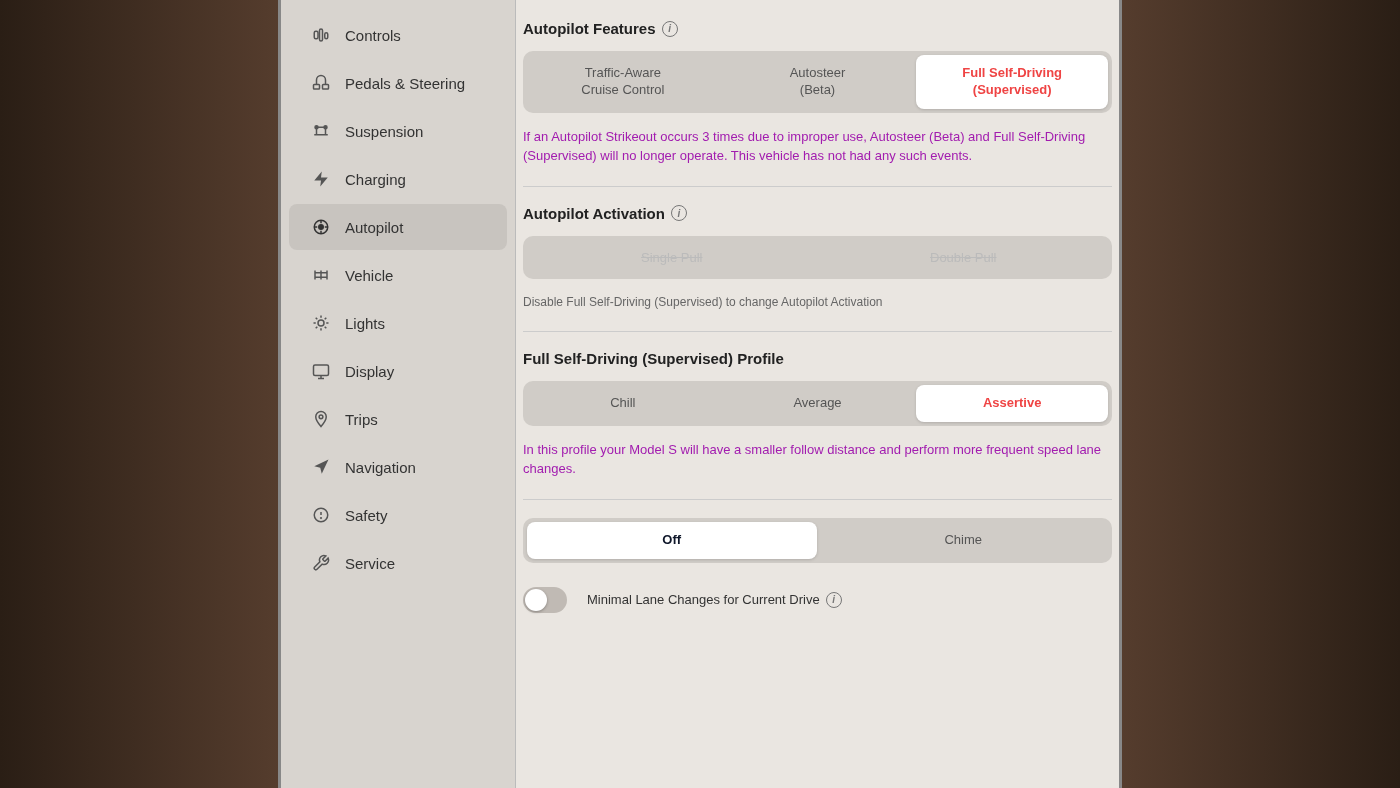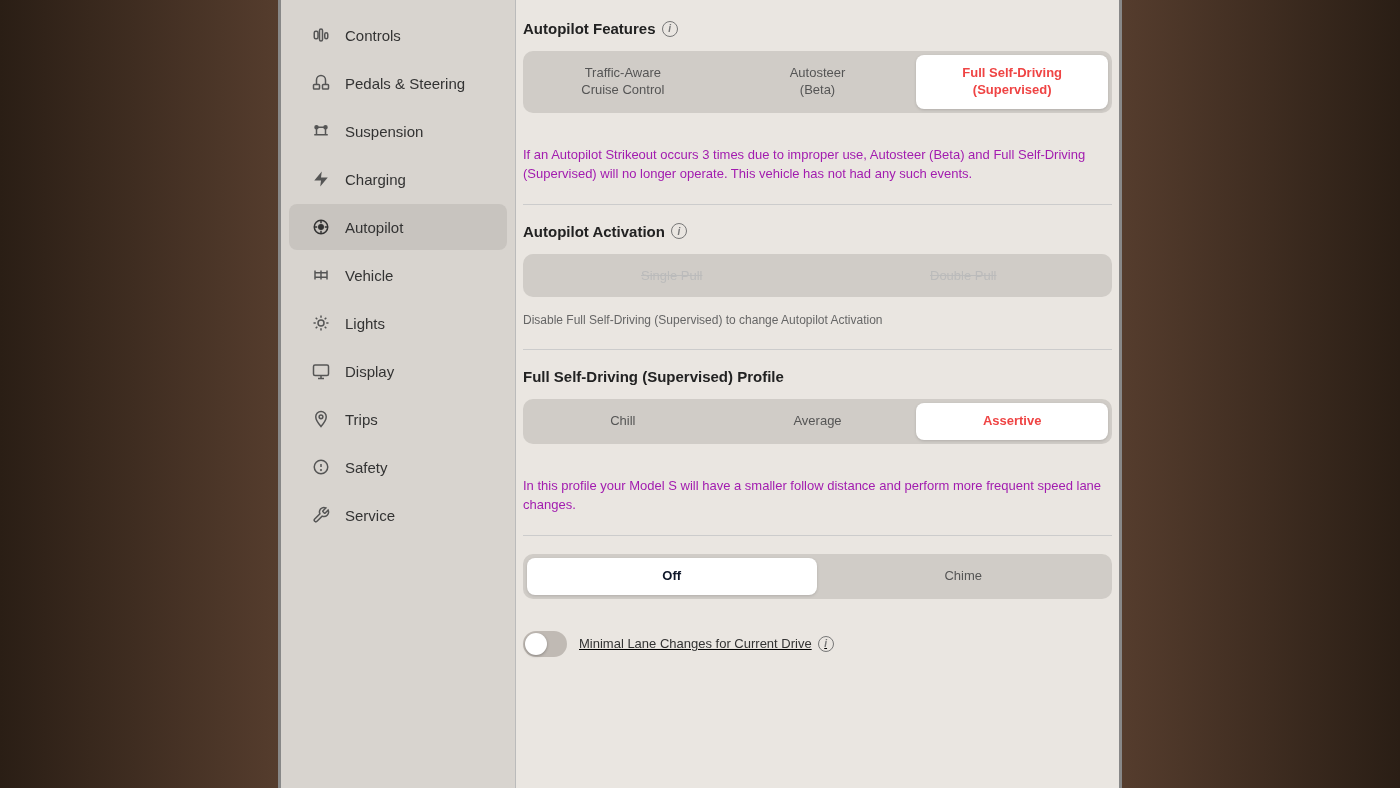--- a/index.html
+++ b/index.html
@@ -116,21 +116,21 @@
       font-style: italic;
       font-weight: 600;
     }
 
     
     .tab-group {
       display: flex;
       background: #d0ccc7;
       border-radius: 10px;
       padding: 4px;
-      margin-bottom: 32px;
+      margin-bottom: 14px;
       gap: 3px;
     }
     .tab-btn {
       flex: 1;
       padding: 10px 8px;
       border: none;
       background: transparent;
       border-radius: 8px;
       font-size: 13px;
       color: #555;
@@ -184,23 +184,22 @@
     .seg-btn.disabled {
       color: #bbb;
       text-decoration: line-through;
       cursor: default;
     }
 
     
     .toggle-row {
       display: flex;
       align-items: center;
-      gap: 12px;
-      margin-top: 32px;
-      text-decoration: underline;
+      gap: 20px;
+      margin-top: 24px;
     }
     .toggle-switch {
       width: 44px;
       height: 26px;
       background: #c0bab4;
       border-radius: 13px;
       position: relative;
       cursor: pointer;
       flex-shrink: 0;
     }
@@ -342,20 +341,28 @@
     <div class="sidebar-item">
       <span class="icon">
         <svg width="18" height="18" viewBox="0 0 24 24" fill="none" stroke="#555" stroke-width="2">
             <path d="M12 2a7 7 0 0 0-7 7c0 5 7 13 7 13s7-8 7-13a7 7 0 0 0-7-7z"></path>
             <circle cx="12" cy="9" r="2.5"></circle>
           </svg>
       </span>
       <span class="label">Trips</span>
     </div>
 
+    <div class="sidebar-item">
+      <span class="icon">
+        <svg width="18" height="18" viewBox="0 0 24 24" fill="none" stroke="#555" stroke-width="2">
+            <polygon points="3 11 22 2 13 21 11 13 3 11" fill="#555" stroke="none"></polygon>
+          </svg>
+      </span>
+      <span class="label">Navigation</span>
+    </div>
 
     <div class="sidebar-item">
       <span class="icon">
         <svg width="18" height="18" viewBox="0 0 24 24" fill="none" stroke="#555" stroke-width="2">
             <circle cx="12" cy="12" r="9"></circle>
             <line x1="12" y1="8" x2="12" y2="12"></line>
             <circle cx="12" cy="16" r="0.5" fill="#555" stroke="#555"></circle>
           </svg>
       </span>
       <span class="label">Safety</span>

